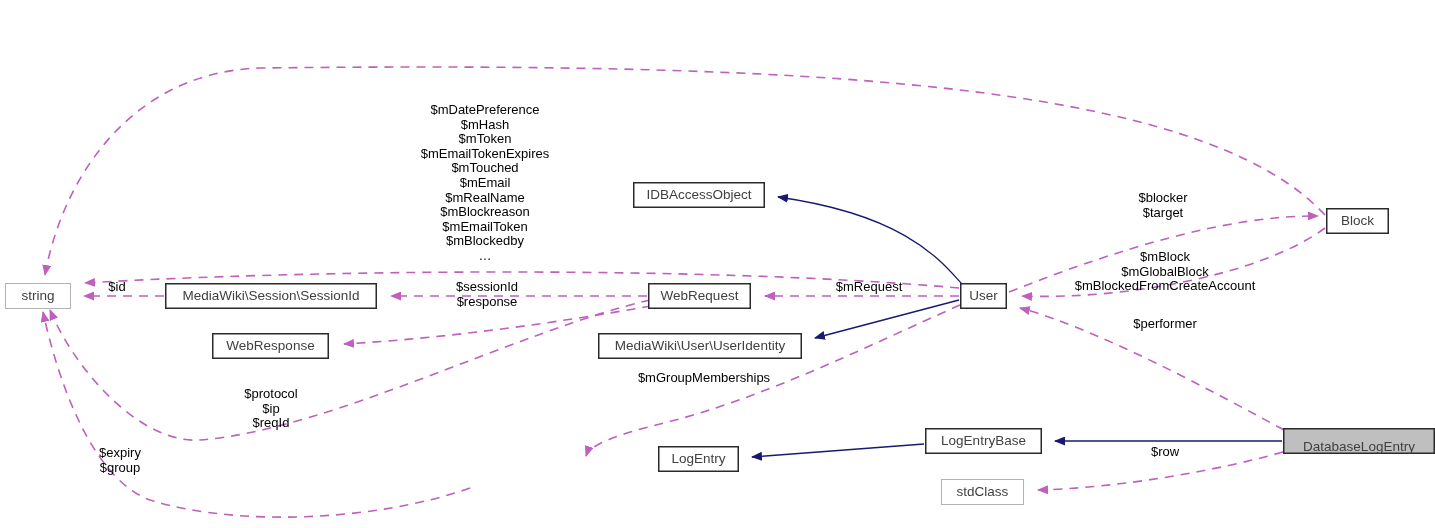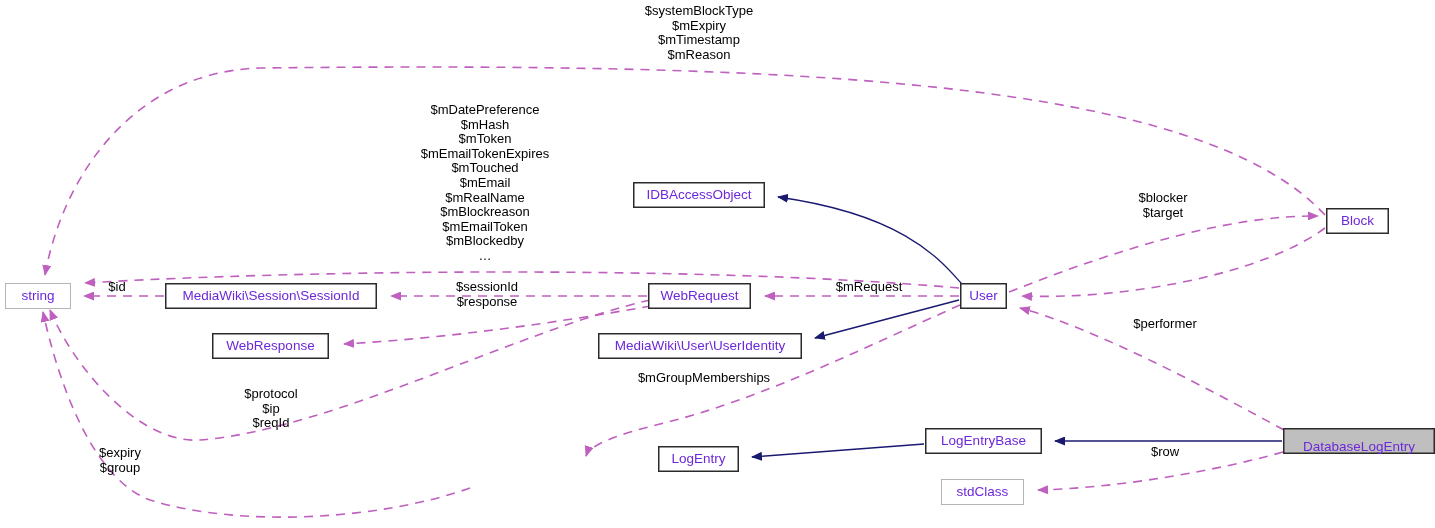--- a/index.html
+++ b/index.html
@@ -25,21 +25,21 @@
     pointer-events: none;
   }
   .uml-node {
     position: absolute;
     box-sizing: border-box;
     display: flex;
     align-items: center;
     justify-content: center;
     background: #ffffff;
     border: 1px solid #000000;
-    color: #6d28d9;
+    color: #404040;
     font-size: 13.5px;
     line-height: 1;
     white-space: nowrap;
     padding: 0 8px;
   }
   .uml-node.solid {
     border: 1px solid #2b2b2b;
     box-shadow: 0 0 0 0.5px #2b2b2b inset;
   }
   .uml-node.faded {
@@ -143,41 +143,40 @@
   </div>
 
   <div class="uml-node faded" style="left:941px; top:479px; width:83px; height:26px;">
     <span>stdClass</span>
   </div>
 
   <div class="uml-node highlight" style="left:1283px; top:428px; width:152px; height:26px;">
     <span>DatabaseLogEntry</span>
   </div>
 
-  <div class="edge-label" style="left:699px; top:4px;">$systemBlockType
-$mExpiry
-$mTimestamp
-$mReason</div>
   <div class="edge-label" style="left:485px; top:103px;">$mDatePreference
 $mHash
 $mToken
 $mEmailTokenExpires
 $mTouched
 $mEmail
 $mRealName
 $mBlockreason
 $mEmailToken
 $mBlockedby
 …</div>
   <div class="edge-label" style="left:1163px; top:191px;">$blocker
 $target</div>
   <div class="edge-label" style="left:117px; top:280px;">$id</div>
   <div class="edge-label" style="left:487px; top:280px;">$sessionId
 $response</div>
   <div class="edge-label" style="left:869px; top:280px;">$mRequest</div>
+  <div class="edge-label" style="left:1165px; top:250px;">$mBlock
+$mGlobalBlock
+$mBlockedFromCreateAccount</div>
   <div class="edge-label" style="left:1165px; top:317px;">$performer</div>
   <div class="edge-label" style="left:271px; top:387px;">$protocol
 $ip
 $reqId</div>
   <div class="edge-label" style="left:704px; top:371px;">$mGroupMemberships</div>
   <div class="edge-label" style="left:120px; top:446px;">$expiry
 $group</div>
   <div class="edge-label" style="left:1165px; top:445px;">$row</div>
 
 </div>

